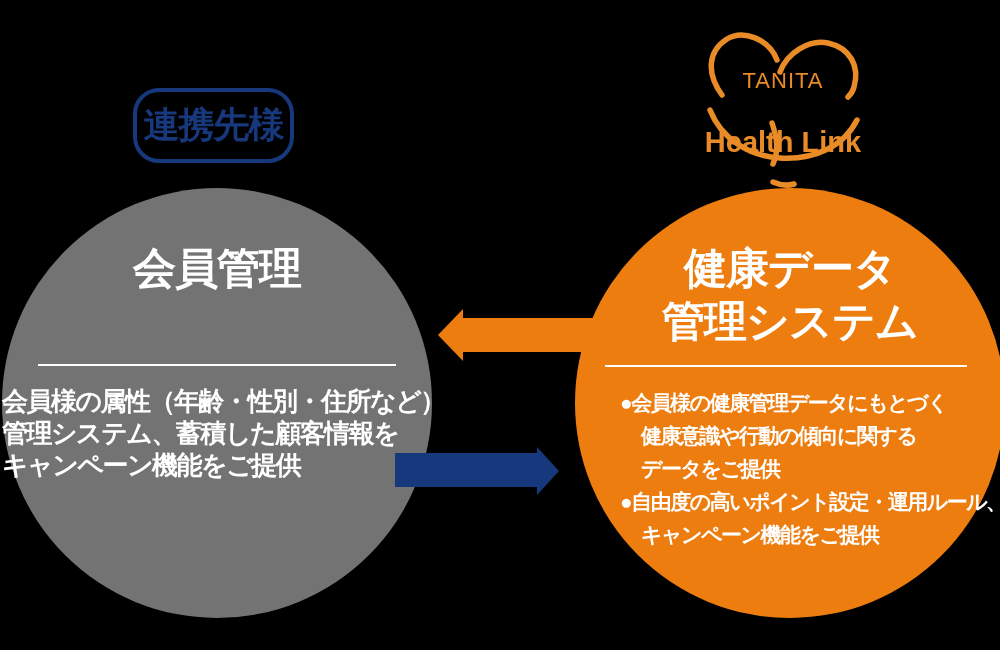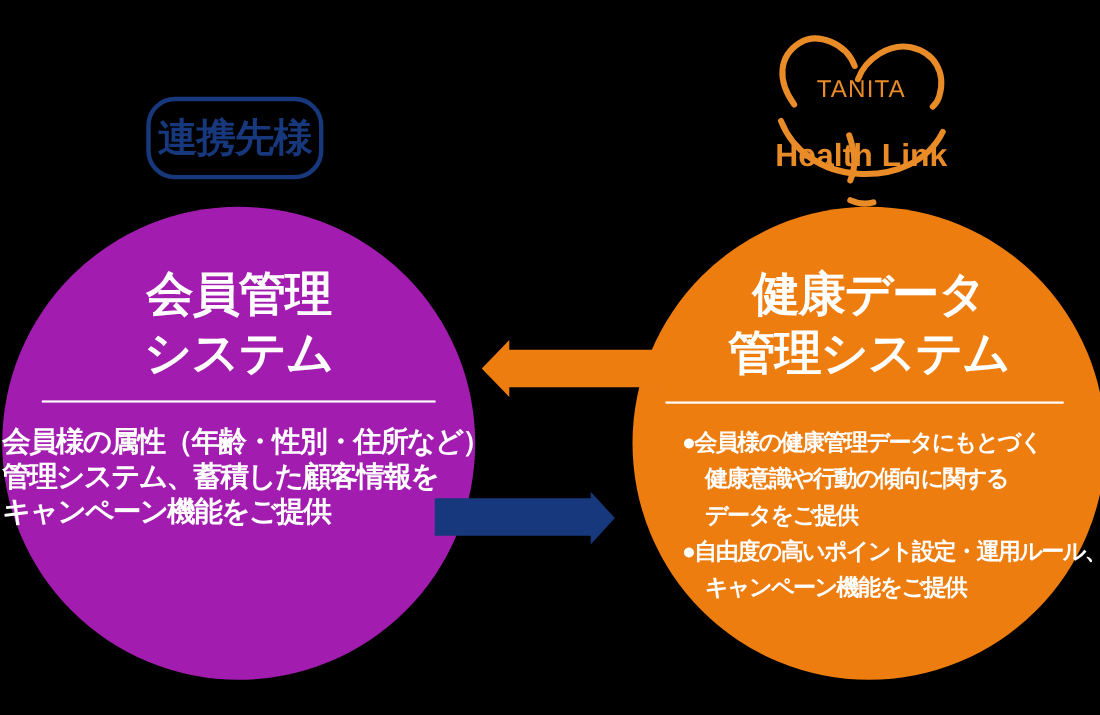--- a/index.html
+++ b/index.html
@@ -15,21 +15,21 @@
   
   .logo{position:absolute;left:693px;top:25px;width:180px;height:165px;}
   .logo svg{position:absolute;left:0;top:0;}
   .logo .brand{position:absolute;left:0;top:43px;width:180px;text-align:center;
                color:#E98C28;font-size:22px;font-weight:400;letter-spacing:1px;}
   .logo .product{position:absolute;left:0;top:66px;width:180px;text-align:center;
                color:#E98C28;font-size:29px;font-weight:800;letter-spacing:0px;white-space:nowrap;margin-top:35px;}
 
   
   .circle{position:absolute;width:430px;height:430px;border-radius:50%;top:188px;}
-  .circle.left{left:2px;background:#a21caf;}
+  .circle.left{left:2px;background:#737373;}
   .circle.right{left:575px;background:#EE7D10;}
 
   .c-title{position:absolute;top:54px;left:0;width:100%;text-align:center;
            color:#fff;font-weight:800;font-size:43px;line-height:53px;
            letter-spacing:-1px;white-space:nowrap;}
   .divider{position:absolute;height:2px;background:#fff;}
   .circle.left  .divider{left:36px;top:176px;width:358px;}
   .circle.right .divider{left:30px;top:177px;width:362px;}
 
   .c-body{position:absolute;top:197px;left:0;width:100%;color:#fff;font-weight:700;}
@@ -61,21 +61,20 @@
         <path d="M 80 157 Q 91 162 101 159"></path>
       </g>
     </svg>
     <div class="brand">TANITA</div>
     <div class="product">Health Link</div>
   </div>
 
   <div class="circle left">
     <div class="c-title">
       <div>会員管理</div>
-      <div>システム</div>
     </div>
     <div class="divider"></div>
     <div class="c-body">
       <div>会員様の属性（年齢・性別・住所など）</div>
       <div>管理システム、蓄積した顧客情報を</div>
       <div>キャンペーン機能をご提供</div>
     </div>
   </div>
 
   <div class="circle right">

